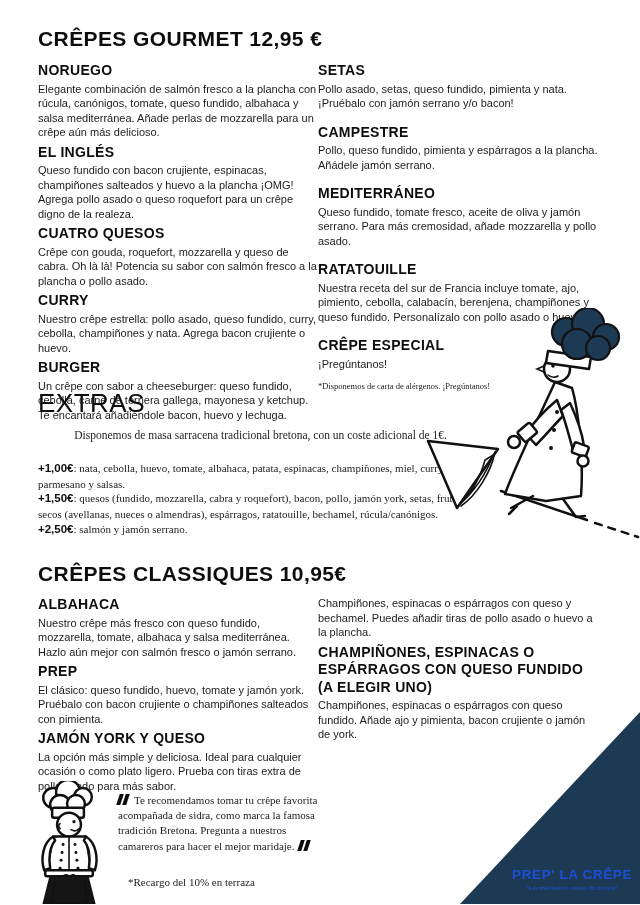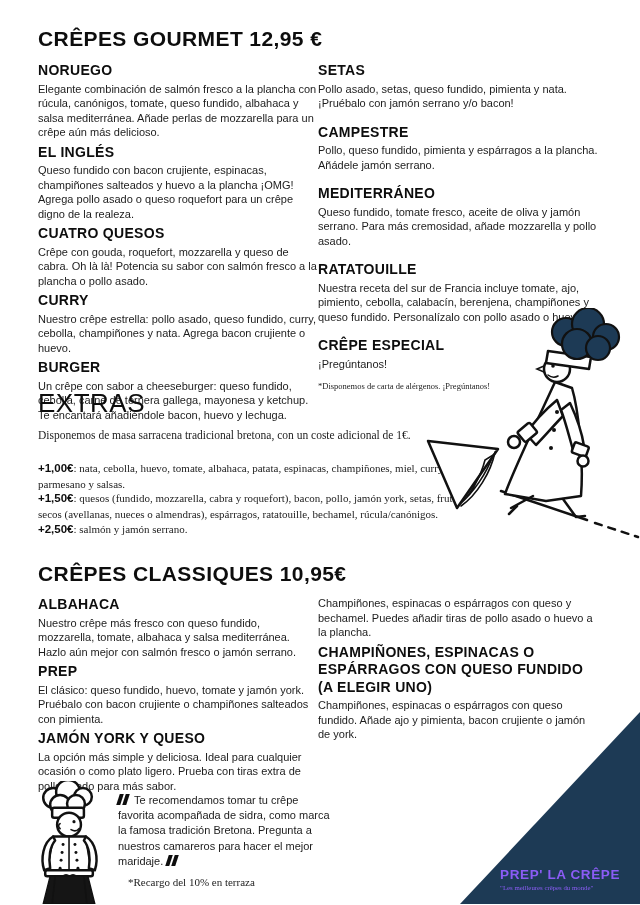--- a/index.html
+++ b/index.html
@@ -30,40 +30,40 @@
   .ds{
     font-family:Liberation Sans, sans-serif;
     font-size:11px;line-height:1.32;color:#1c1c1c;margin:0;
   }
   .small-note{
     font-family:"Liberation Serif",serif;
     font-size:8.5px;color:#1c1c1c;margin-top:10px;
   }
   .extras{position:absolute;left:38px;top:388px;width:445px;}
   .extras-title{font-size:26px;font-weight:400;letter-spacing:.5px;color:#0d0d0d;margin:0 0 10px 0;}
-  .extras-intro{font-family:"Liberation Serif",serif;font-size:11.5px;margin:0 0 20px 0;color:#1c1c1c;}
+  .extras-intro{font-family:"Liberation Serif",serif;font-size:11.5px;margin:0 0 20px 0;color:#1c1c1c;text-align:center;}
   .extra-line{font-family:"Liberation Serif",serif;font-size:11px;line-height:1.35;color:#1c1c1c;margin:0;}
   .extra-price{font-family:"Liberation Sans",sans-serif;font-weight:800;font-size:11.5px;color:#0d0d0d;}
   .quote-box{
     position:absolute;left:118px;top:793px;width:212px;
-    font-family:Liberation Sans, sans-serif;font-size:11px;line-height:1.38;color:#1c1c1c;
+    font-family:Liberation Serif, serif;font-size:11px;line-height:1.38;color:#1c1c1c;
   }
   .qmark{display:inline-block;height:11px;margin:0 4px 0 0;vertical-align:-1px;}
   .qmark i{
     display:inline-block;width:4px;height:11px;background:#0d0d0d;
     transform:skewX(-18deg);margin-right:2px;
   }
   .qmark.close{margin:0 0 0 4px;}
   .terrace{position:absolute;left:128px;top:876px;font-family:"Liberation Serif",serif;font-size:11px;color:#1c1c1c;}
   .brand-tri{
     position:absolute;right:0;bottom:0;width:180px;height:192px;
     background:#1d3a55;
     clip-path:polygon(100% 0,100% 100%,0 100%);
   }
-  .brand-text{position:absolute;right:20px;bottom:13px;text-align:left;color:#8b5cf6;}
+  .brand-text{position:absolute;right:8px;bottom:13px;text-align:center;color:#1d4ed8;}
   .brand-name{font-size:13.5px;font-weight:800;letter-spacing:.6px;white-space:nowrap;}
   .brand-tag{font-family:"Liberation Serif",serif;font-size:6.8px;margin-top:2px;white-space:nowrap;}
   .chef-walk{position:absolute;left:405px;top:308px;width:235px;height:240px;}
   .chef-stand{position:absolute;left:22px;top:781px;width:100px;height:124px;}
   svg .ln{fill:none;stroke:#111;stroke-width:2.5;stroke-linecap:round;stroke-linejoin:round;}
   svg .th{fill:none;stroke:#111;stroke-width:1.6;stroke-linecap:round;}
   svg .wh{fill:#fff;stroke:#111;stroke-width:2.5;stroke-linejoin:round;}
   svg .nv{fill:#1d3a55;stroke:#111;stroke-width:2.2;}
   svg .bk{fill:#151515;stroke:#111;stroke-width:1.5;}
 </style>

